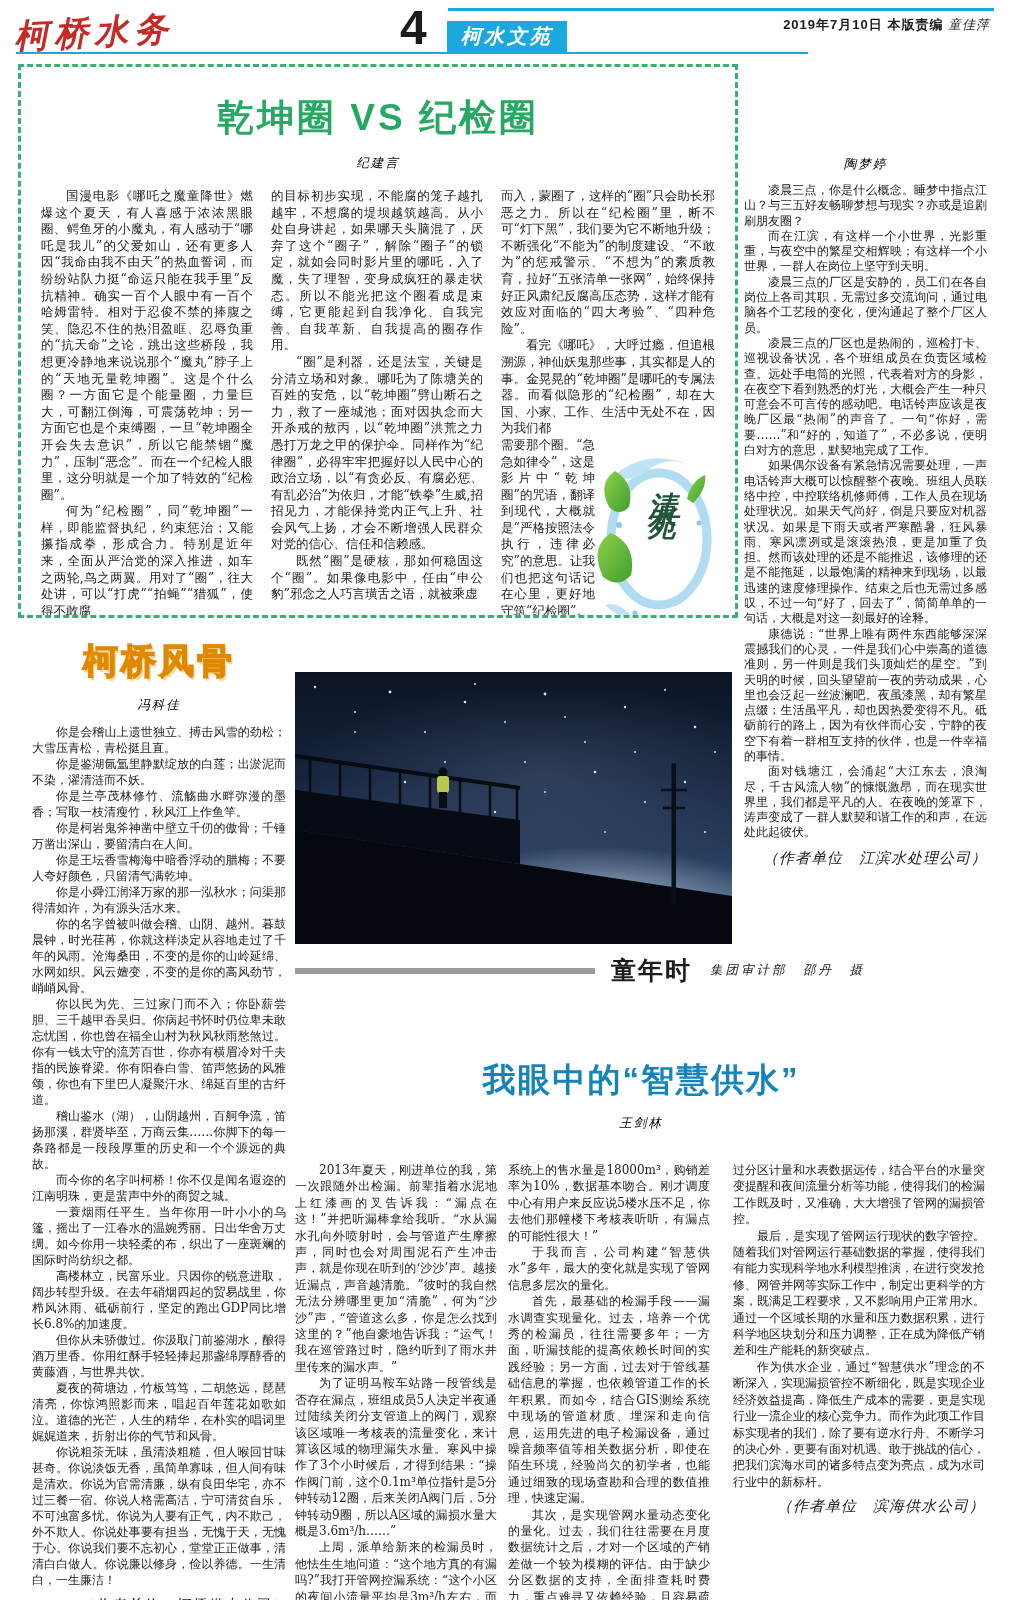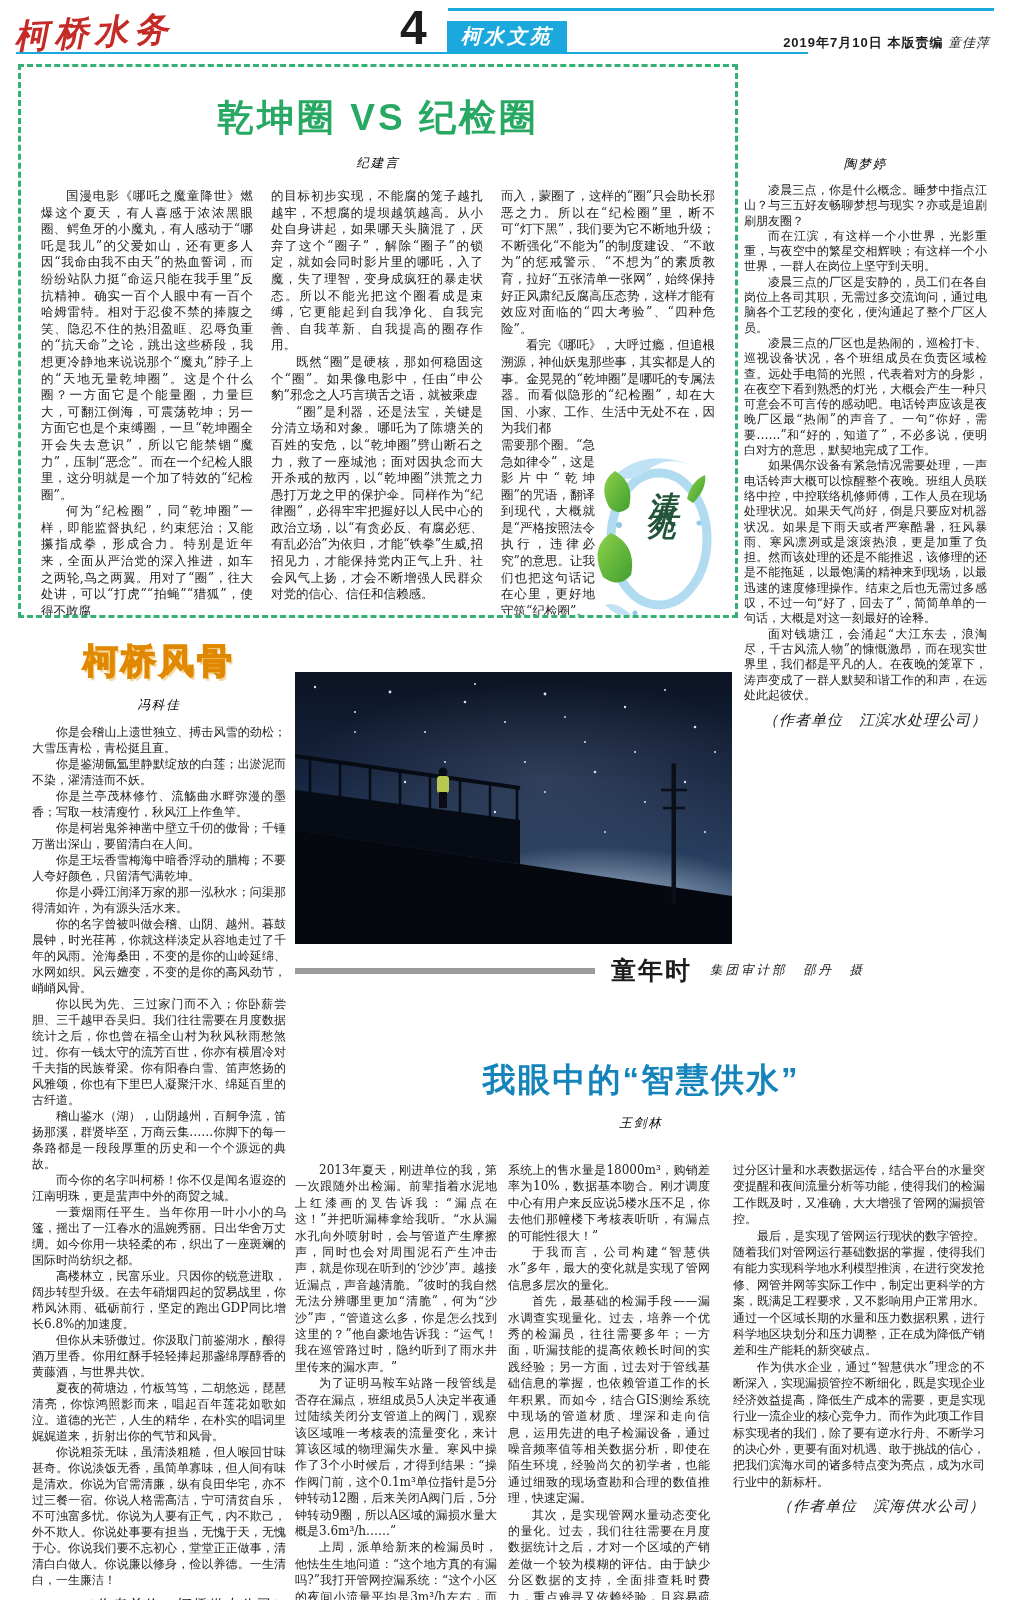--- a/index.html
+++ b/index.html
@@ -7,21 +7,21 @@
         font-family:"DejaVu Serif","Liberation Serif",serif;color:#1c1c1c;}
   .abs{position:absolute;}
 
   
   .masthead{left:14px;top:10px;font-size:34px;font-weight:bold;font-style:italic;color:#c62a26;
             letter-spacing:6px;transform:rotate(-3deg);}
   .topline{left:448px;top:8px;width:546px;height:3px;background:#1ba9dd;}
   .pageno{left:400px;top:4px;font-size:48px;font-weight:bold;font-family:"Liberation Sans",sans-serif;line-height:1;}
   .section-box{left:447px;top:21px;width:120px;height:31px;background:#1ba9dd;color:#fff;
                font-size:20px;font-weight:bold;font-style:italic;text-align:center;line-height:31px;letter-spacing:3px;}
-  .dateline{right:20px;top:34px;font-size:13px;font-weight:bold;font-family:"Liberation Sans",sans-serif;letter-spacing:1px;}
+  .dateline{right:20px;top:16px;font-size:13px;font-weight:bold;font-family:"Liberation Sans",sans-serif;letter-spacing:1px;}
   .dateline .ed-name{font-weight:normal;font-family:"DejaVu Serif",serif;font-style:italic;}
   .bottomline{left:16px;top:52px;width:792px;height:2px;background:#1ba9dd;}
 
   
   .a1{left:18px;top:64px;width:714px;height:548px;border:3px dashed #33b273;overflow:hidden;background:#fff;}
   .a1 h1{margin:26px 0 0;text-align:center;color:#27a863;font-size:37px;font-weight:bold;
          font-family:"Liberation Sans",sans-serif;letter-spacing:3px;}
   .byline{text-align:center;font-size:12.5px;color:#000000;margin:12px 0 10px;font-style:italic;letter-spacing:2px;}
   .a1 .cols{display:flex;gap:18px;padding:6px 20px 0;}
   .a1 .col{flex:1;font-size:12.5px;line-height:16.6px;text-align:justify;}
@@ -84,22 +84,22 @@
   <section class="abs a1">
     <h1>乾坤圈 VS 纪检圈</h1>
     <div class="byline">纪建言</div>
     <div class="cols">
       <div class="col">
           <p>国漫电影《哪吒之魔童降世》燃爆这个夏天，有人喜感于浓浓黑眼圈、鳄鱼牙的小魔丸，有人感动于“哪吒是我儿”的父爱如山，还有更多人因“我命由我不由天”的热血誓词，而纷纷站队力挺“命运只能在我手里”反抗精神。确实一百个人眼中有一百个哈姆雷特。相对于忍俊不禁的捧腹之笑、隐忍不住的热泪盈眶、忍辱负重的“抗天命”之论，跳出这些桥段，我想更冷静地来说说那个“魔丸”脖子上的“天地无量乾坤圈”。这是个什么圈？一方面它是个能量圈，力量巨大，可翻江倒海，可震荡乾坤；另一方面它也是个束缚圈，一旦“乾坤圈全开会失去意识”，所以它能禁锢“魔力”，压制“恶念”。而在一个纪检人眼里，这分明就是一个加了特效的“纪检圈”。</p>
           <p>何为“纪检圈”，同“乾坤圈”一样，即能监督执纪，约束惩治；又能攥指成拳，形成合力。特别是近年来，全面从严治党的深入推进，如车之两轮,鸟之两翼。用对了“圈”，往大处讲，可以“打虎”“拍蝇”“猎狐”，使得不敢腐</p>
         </div>
       <div class="col cont">
           <p>的目标初步实现，不能腐的笼子越扎越牢，不想腐的堤坝越筑越高。从小处自身讲起，如果哪天头脑混了，厌弃了这个“圈子”，解除“圈子”的锁定，就如会同时影片里的哪吒，入了魔，失了理智，变身成疯狂的暴走状态。所以不能光把这个圈看成是束缚，它更能起到自我净化、自我完善、自我革新、自我提高的圈存作用。</p>
+          <p>“圈”是利器，还是法宝，关键是分清立场和对象。哪吒为了陈塘关的百姓的安危，以“乾坤圈”劈山断石之力，救了一座城池；面对因执念而大开杀戒的敖丙，以“乾坤圈”洪荒之力愚打万龙之甲的保护伞。同样作为“纪律圈”，必得牢牢把握好以人民中心的政治立场，以“有贪必反、有腐必惩、有乱必治”为依归，才能“铁拳”生威,招招见力，才能保持党内正气上升、社会风气上扬，才会不断增强人民群众对党的信心、信任和信赖感。</p>
           <p>既然“圈”是硬核，那如何稳固这个“圈”。如果像电影中，任由“申公豹”邪念之人巧言璜舌之语，就被乘虚</p>
-          <p>“圈”是利器，还是法宝，关键是分清立场和对象。哪吒为了陈塘关的百姓的安危，以“乾坤圈”劈山断石之力，救了一座城池；面对因执念而大开杀戒的敖丙，以“乾坤圈”洪荒之力愚打万龙之甲的保护伞。同样作为“纪律圈”，必得牢牢把握好以人民中心的政治立场，以“有贪必反、有腐必惩、有乱必治”为依归，才能“铁拳”生威,招招见力，才能保持党内正气上升、社会风气上扬，才会不断增强人民群众对党的信心、信任和信赖感。</p>
         </div>
       <div class="col">
         <div class="cont">
             <p>而入，蒙圈了，这样的“圈”只会助长邪恶之力。所以在“纪检圈”里，断不可“灯下黑”，我们要为它不断地升级；不断强化“不能为”的制度建设、“不敢为”的惩戒警示、“不想为”的素质教育，拉好“五张清单一张网”，始终保持好正风肃纪反腐高压态势，这样才能有效应对面临的“四大考验”、“四种危险”。</p>
             <p>看完《哪吒》，大呼过瘾，但追根溯源，神仙妖鬼那些事，其实都是人的事。金晃晃的“乾坤圈”是哪吒的专属法器。而看似隐形的“纪检圈”，却在大国、小家、工作、生活中无处不在，因为我们都</p>
           </div>
         <div class="wrap-row">
           <div class="narrow cont">
               <p>需要那个圈。“急急如律令”，这是影片中“乾坤圈”的咒语，翻译到现代，大概就是“严格按照法令执行，违律必究”的意思。让我们也把这句话记在心里，更好地守筑“纪检圈”。</p>
             </div>
@@ -130,37 +130,38 @@
   </section>
 
   <section class="abs a2">
     <div class="byline">陶梦婷</div>
     <div class="body">
         <p>凌晨三点，你是什么概念。睡梦中指点江山？与三五好友畅聊梦想与现实？亦或是追剧刷朋友圈？</p>
         <p>而在江滨，有这样一个小世界，光影重重，与夜空中的繁星交相辉映；有这样一个小世界，一群人在岗位上坚守到天明。</p>
         <p>凌晨三点的厂区是安静的，员工们在各自岗位上各司其职，无需过多交流询问，通过电脑各个工艺段的变化，便沟通起了整个厂区人员。</p>
         <p>凌晨三点的厂区也是热闹的，巡检打卡、巡视设备状况，各个班组成员在负责区域检查。远处手电筒的光照，代表着对方的身影，在夜空下看到熟悉的灯光，大概会产生一种只可意会不可言传的感动吧。电话铃声应该是夜晚厂区最“热闹”的声音了。一句“你好，需要……”和“好的，知道了”，不必多说，便明白对方的意思，默契地完成了工作。</p>
         <p>如果偶尔设备有紧急情况需要处理，一声电话铃声大概可以惊醒整个夜晚。班组人员联络中控，中控联络机修师傅，工作人员在现场处理状况。如果天气尚好，倒是只要应对机器状况。如果是下雨天或者严寒酷暑，狂风暴雨、寒风凛冽或是滚滚热浪，更是加重了负担。然而该处理的还是不能推迟，该修理的还是不能拖延，以最饱满的精神来到现场，以最迅速的速度修理操作。结束之后也无需过多感叹，不过一句“好了，回去了”，简简单单的一句话，大概是对这一刻最好的诠释。</p>
+        <p>康德说：“世界上唯有两件东西能够深深震撼我们的心灵，一件是我们心中崇高的道德准则，另一件则是我们头顶灿烂的星空。”到天明的时候，回头望望前一夜的劳动成果，心里也会泛起一丝波澜吧。夜虽漆黑，却有繁星点缀；生活虽平凡，却也因热爱变得不凡。砥砺前行的路上，因为有伙伴而心安，宁静的夜空下有着一群相互支持的伙伴，也是一件幸福的事情。</p>
         <p>面对钱塘江，会涌起“大江东去，浪淘尽，千古风流人物”的慷慨激昂，而在现实世界里，我们都是平凡的人。在夜晚的笼罩下，涛声变成了一群人默契和谐工作的和声，在远处此起彼伏。</p>
       </div>
     <div class="attr">（作者单位　江滨水处理公司）</div>
   </section>
 
   <section class="abs poem">
     <h2>柯桥风骨</h2>
     <div class="byline">冯科佳</div>
     <div class="body">
         <p>你是会稽山上遗世独立、搏击风雪的劲松；大雪压青松，青松挺且直。</p>
         <p>你是鉴湖氤氲里静默绽放的白莲；出淤泥而不染，濯清涟而不妖。</p>
         <p>你是兰亭茂林修竹、流觞曲水畔弥漫的墨香；写取一枝清瘦竹，秋风江上作鱼竿。</p>
         <p>你是柯岩鬼斧神凿中壁立千仞的傲骨；千锤万凿出深山，要留清白在人间。</p>
         <p>你是王坛香雪梅海中暗香浮动的腊梅；不要人夸好颜色，只留清气满乾坤。</p>
         <p>你是小舜江润泽万家的那一泓秋水；问渠那得清如许，为有源头活水来。</p>
         <p>你的名字曾被叫做会稽、山阴、越州。暮鼓晨钟，时光荏苒，你就这样淡定从容地走过了千年的风雨。沧海桑田，不变的是你的山岭延绵、水网如织。风云嬗变，不变的是你的高风劲节，峭峭风骨。</p>
-        <p>你以民为先、三过家门而不入；你卧薪尝胆、三千越甲吞吴归。我们往往需要在月度数据统计之后，你也曾在福全山村为秋风秋雨愁煞过。你有一钱太守的流芳百世，你亦有横眉冷对千夫指的民族脊梁。你有阳春白雪、笛声悠扬的风雅颂，你也有下里巴人凝聚汗水、绵延百里的古纤道。</p>
+        <p>你以民为先、三过家门而不入；你卧薪尝胆、三千越甲吞吴归。你病起书怀时仍位卑未敢忘忧国，你也曾在福全山村为秋风秋雨愁煞过。你有一钱太守的流芳百世，你亦有横眉冷对千夫指的民族脊梁。你有阳春白雪、笛声悠扬的风雅颂，你也有下里巴人凝聚汗水、绵延百里的古纤道。</p>
         <p>稽山鉴水（湖），山阴越州，百舸争流，笛扬那溪，群贤毕至，万商云集……你脚下的每一条路都是一段段厚重的历史和一个个源远的典故。</p>
         <p>而今你的名字叫柯桥！你不仅是闻名遐迩的江南明珠，更是蜚声中外的商贸之城。</p>
         <p>一蓑烟雨任平生。当年你用一叶小小的乌篷，摇出了一江春水的温婉秀丽。日出华舍万丈绸。如今你用一块轻柔的布，织出了一座斑斓的国际时尚纺织之都。</p>
         <p>高楼林立，民富乐业。只因你的锐意进取，阔步转型升级。在去年硝烟四起的贸易战里，你栉风沐雨、砥砺前行，坚定的跑出GDP同比增长6.8%的加速度。</p>
         <p>但你从未骄傲过。你汲取门前鉴湖水，酿得酒万里香。你用红酥手轻轻捧起那盏绵厚醇香的黄藤酒，与世界共饮。</p>
         <p>夏夜的荷塘边，竹板笃笃，二胡悠远，琵琶清亮，你惊鸿照影而来，唱起百年莲花如歌如泣。道德的光芒，人生的精华，在朴实的唱词里娓娓道来，折射出你的气节和风骨。</p>
         <p>你说粗茶无味，虽清淡粗糙，但人喉回甘味甚奇。你说淡饭无香，虽简单寡味，但人间有味是清欢。你说为官需清廉，纵有良田华宅，亦不过三餐一宿。你说人格需高洁，宁可清贫自乐，不可浊富多忧。你说为人要有正气，内不欺己，外不欺人。你说处事要有担当，无愧于天，无愧于心。你说我们要不忘初心，堂堂正正做事，清清白白做人。你说廉以修身，俭以养德。一生清白，一生廉洁！</p>
       </div>
     <div class="attr">（作者单位　柯桥供水公司）</div>
   </section>

